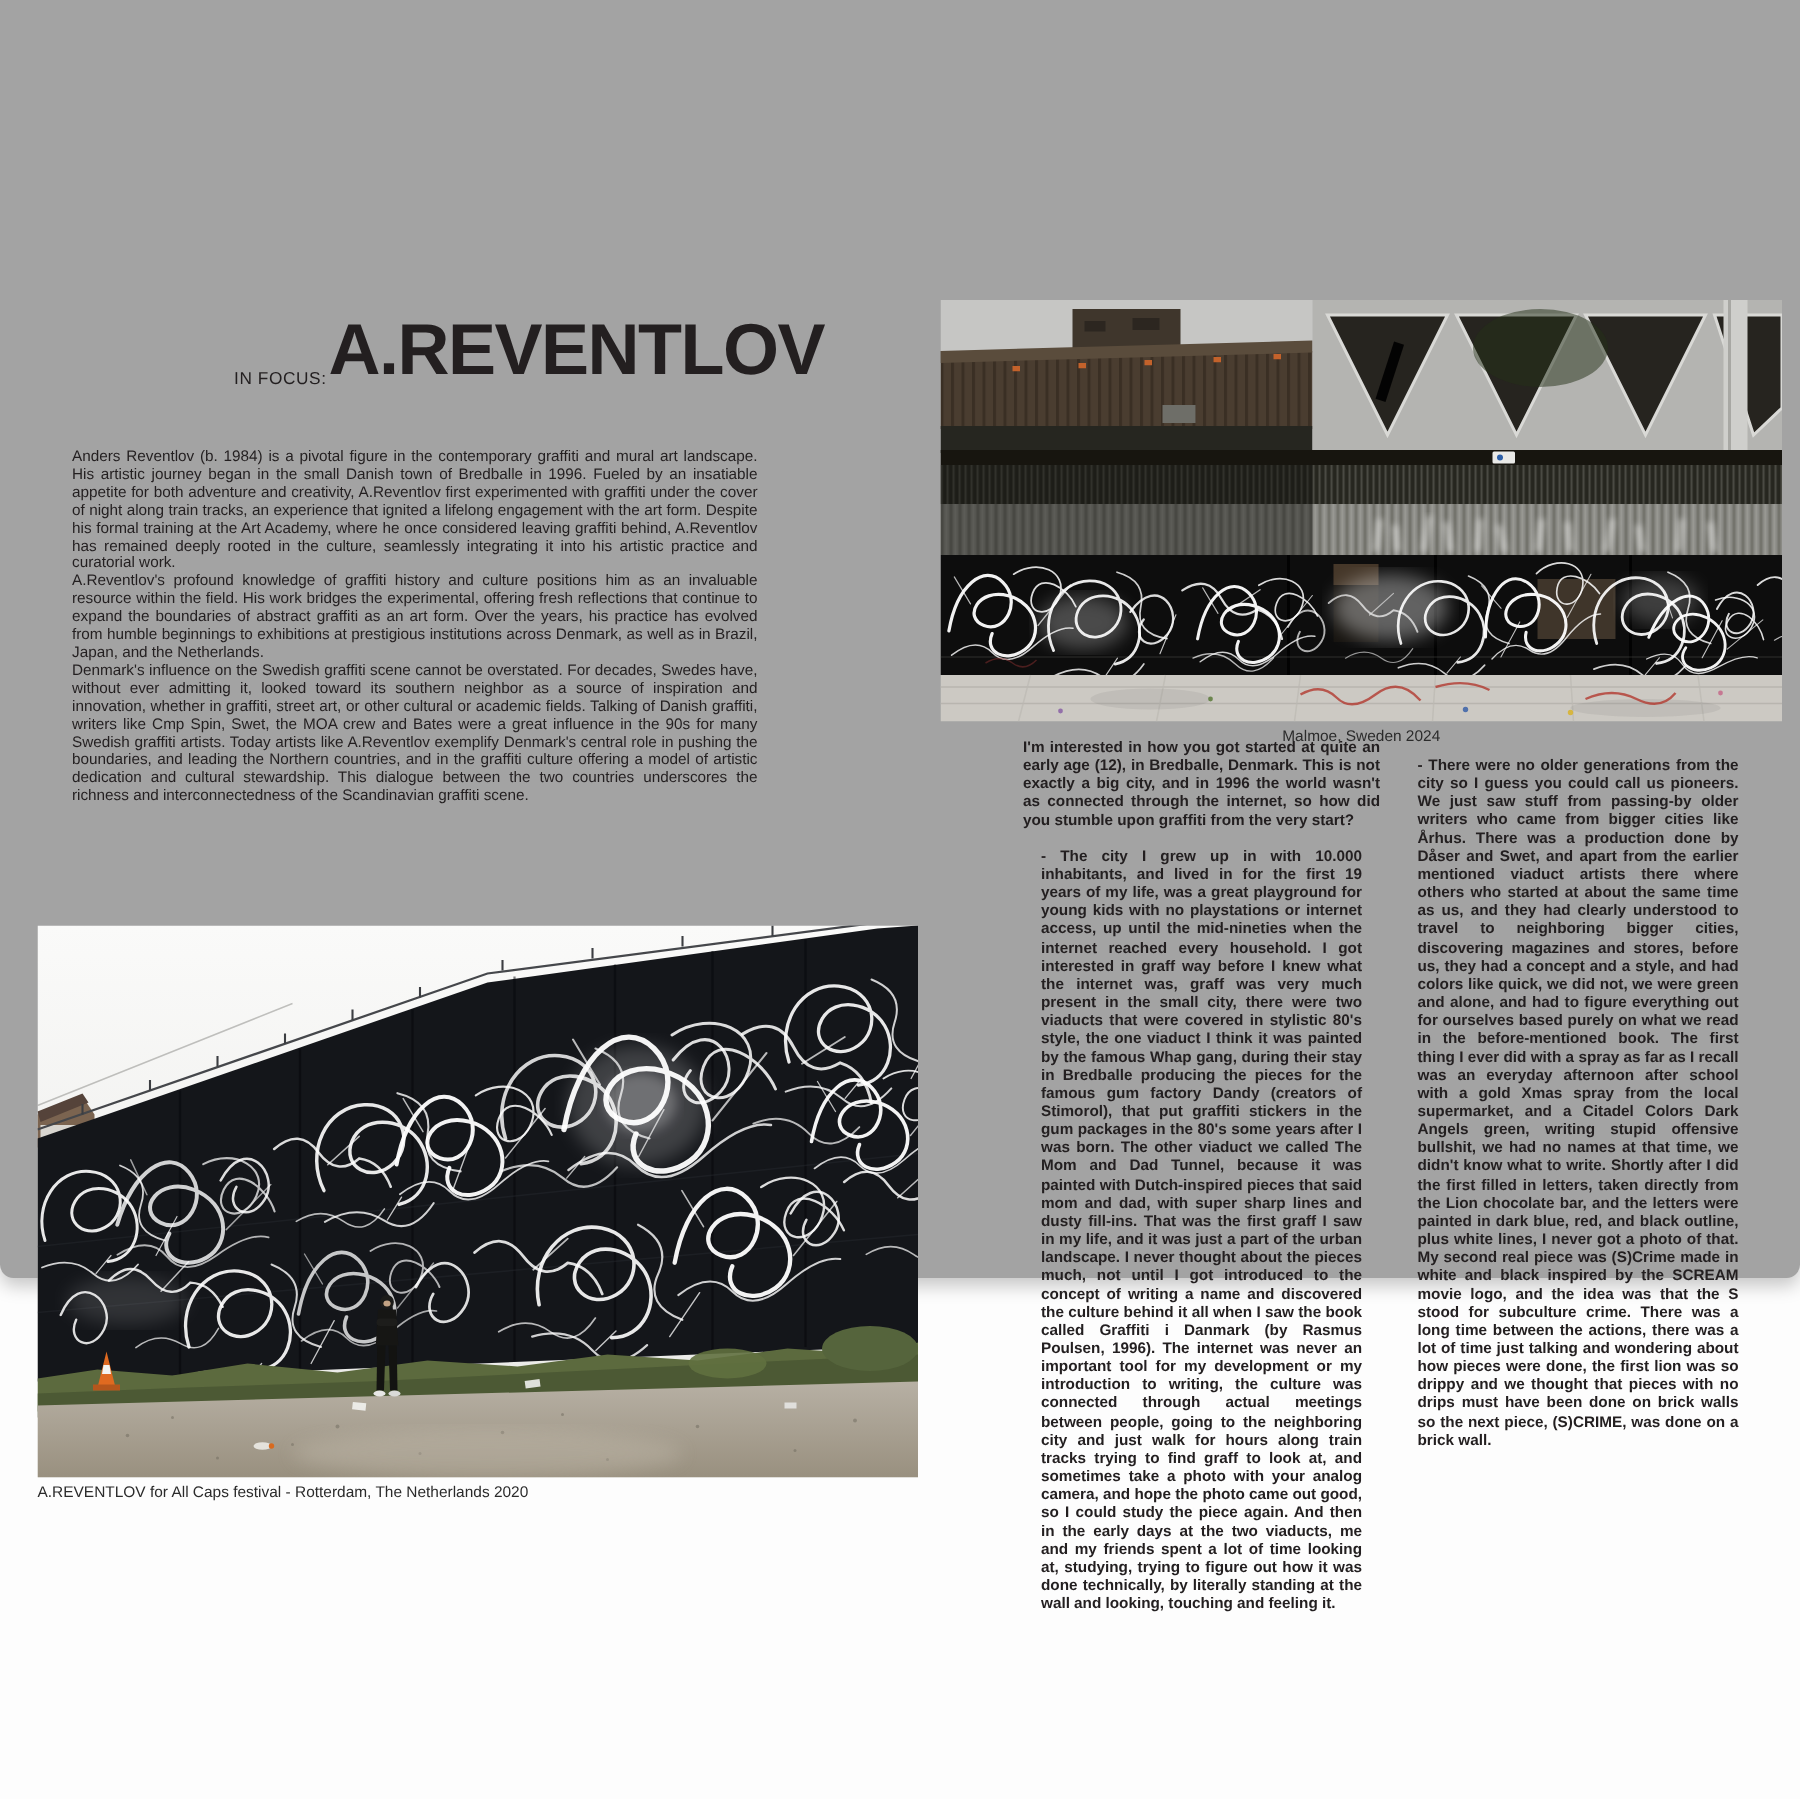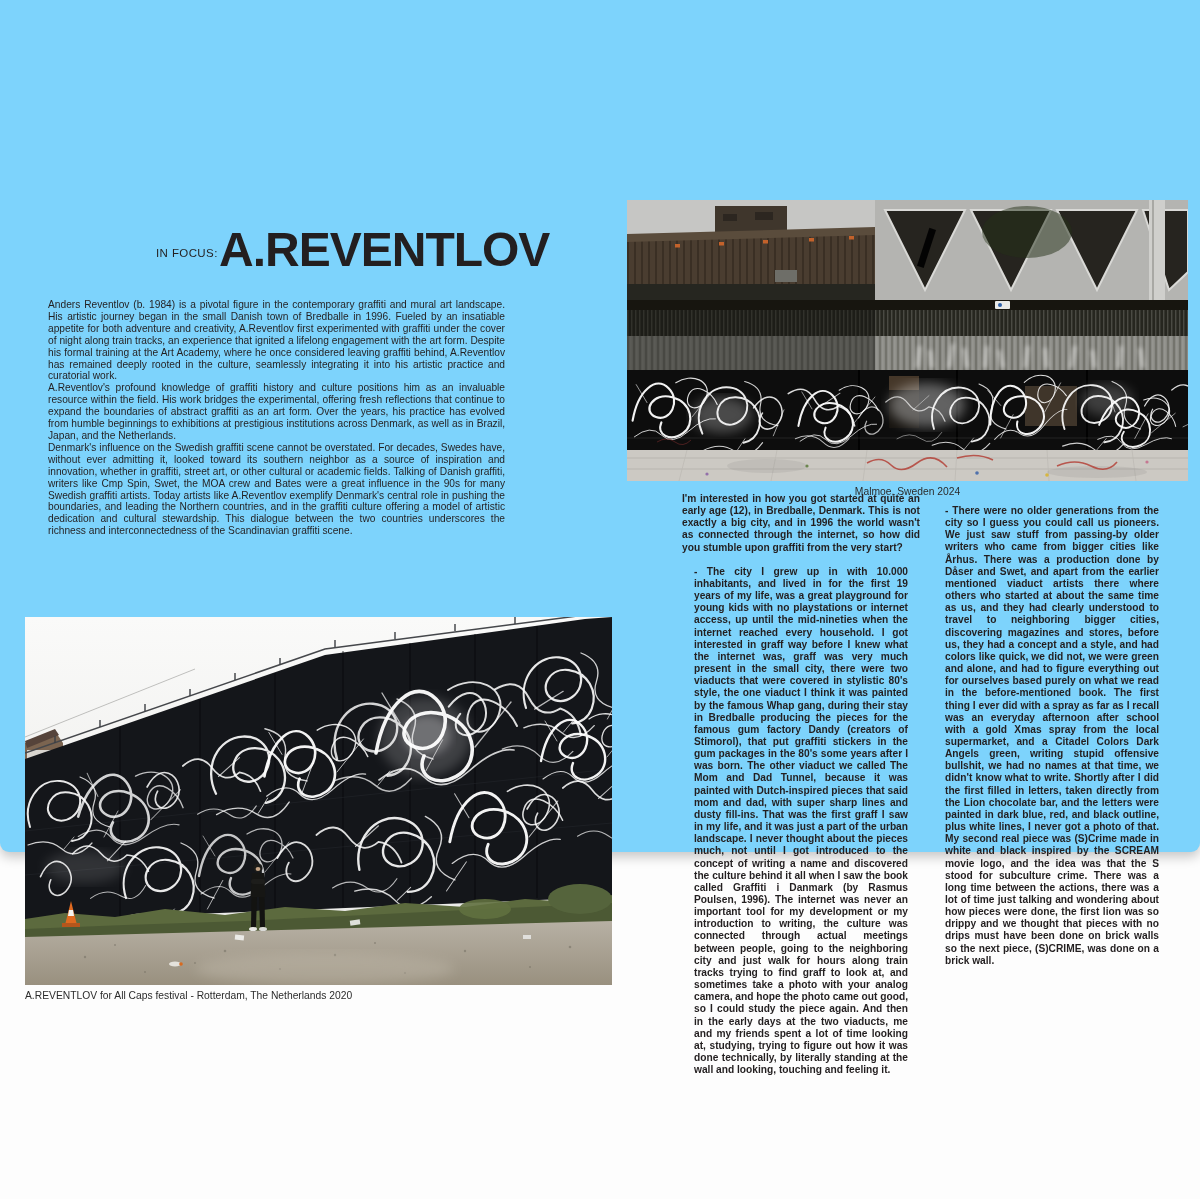--- a/index.html
+++ b/index.html
@@ -1,21 +1,21 @@
 <!DOCTYPE html>
 <html><head>
 <meta charset="utf-8">
 <style>
   html,body{margin:0;padding:0;background:#fdfdfd;}
   .canvas{position:relative;width:1200px;height:1199px;overflow:hidden;
           font-family:"Liberation Sans",sans-serif;color:#231f20;}
-  .spread{position:absolute;left:0;top:0;width:1200px;height:852px;background:#7dd3fc;
+  .spread{position:absolute;left:0;top:0;width:1200px;height:852px;background:#a3a3a3;
           border-radius:0 0 9px 9px;box-shadow:0 5px 12px rgba(0,0,0,.22);}
   .kicker{position:absolute;left:156px;top:247px;font-size:11.5px;letter-spacing:.4px;}
-  .title{position:absolute;left:219px;top:226px;margin:0;font-size:48px;font-weight:bold;
+  .title{position:absolute;left:219px;top:210px;margin:0;font-size:48px;font-weight:bold;
          letter-spacing:-1px;line-height:1;}
   .intro{position:absolute;left:48px;top:299px;width:457px;font-size:10.2px;
          line-height:11.9px;text-align:justify;}
   .intro p{margin:0;}
   figure{margin:0;padding:0;}
   .fig-left{position:absolute;left:25px;top:617px;width:587px;}
   .fig-right{position:absolute;left:627px;top:200px;width:561px;}
   figcaption{font-size:10.3px;color:#2b2b2b;margin-top:5px;line-height:1.1;}
   .fig-right figcaption{text-align:center;}
   .photo{display:block;width:100%;}

